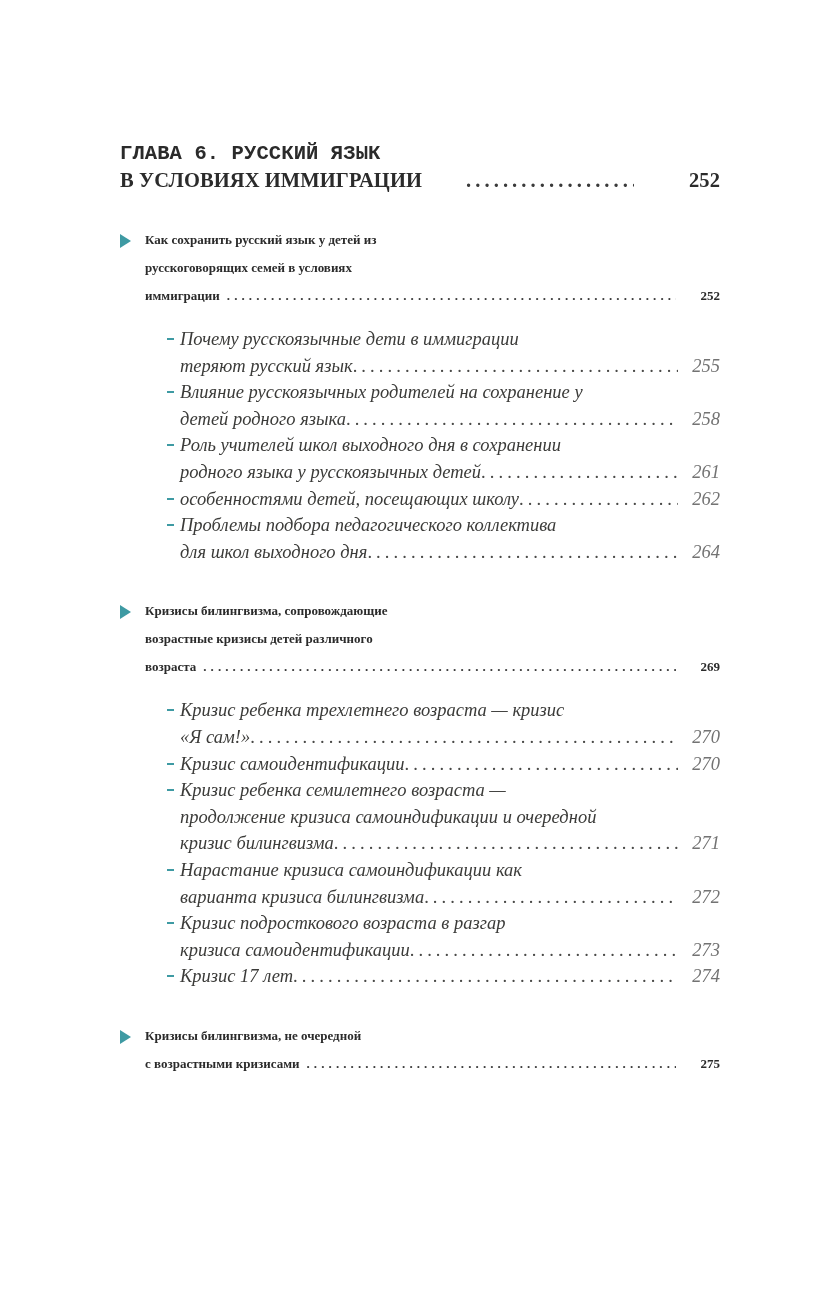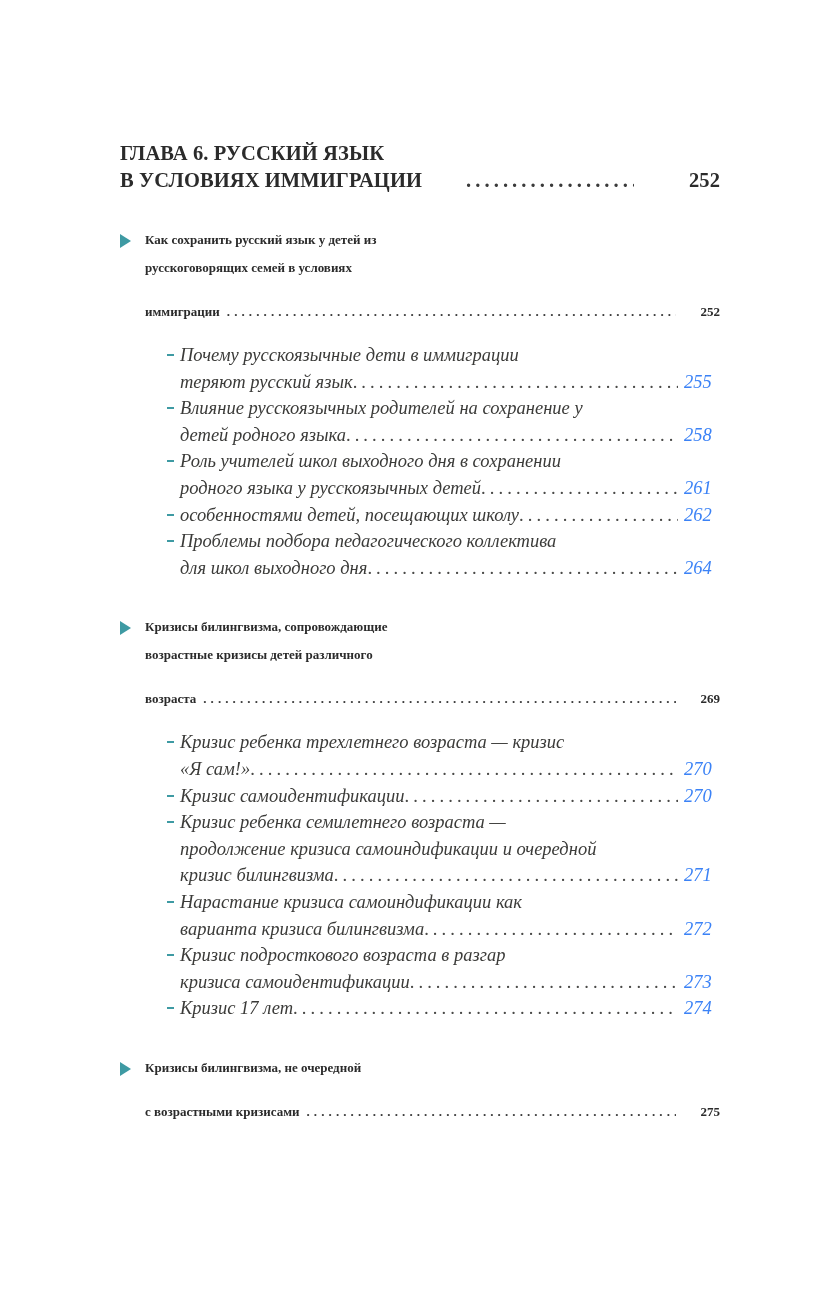--- a/index.html
+++ b/index.html
@@ -30,20 +30,21 @@
     font-weight: 700;
     font-size: 20.5px;
     line-height: 27px;
     letter-spacing: 0.1px;
     color: #2b2b2b;
     margin: 0 0 0 0;
   }
   .chapter-title .line {
     display: block;
     white-space: nowrap;
+    font-family: Liberation Mono, monospace;
   }
   .chapter-line-last {
     display: flex;
     align-items: baseline;
     white-space: nowrap;
     gap: 43px;
   }
   .chapter-line-last .txt { flex: 0 0 auto; }
   .chapter-line-last .leader {
     flex: 1 1 auto;
@@ -84,21 +85,20 @@
     border-bottom: 7px solid transparent;
   }
   .entry .line {
     display: block;
     white-space: nowrap;
   }
   .entry .line-last {
     display: flex;
     align-items: flex-start;
     white-space: nowrap;
-    margin-top: 16px;
   }
   .entry .line-last .txt { flex: 0 0 auto; }
   .entry .line-last .leader {
     flex: 1 1 auto;
     overflow: hidden;
     white-space: nowrap;
     margin: 0 6px 0 7px;
     letter-spacing: 4.1px;
     color: #3a3a3a;
     font-weight: 700;
@@ -150,22 +150,22 @@
     white-space: nowrap;
     letter-spacing: 4.1px;
     color: #4a4a48;
     font-style: normal;
   }
   .subentry .line-last .pageno {
     flex: 0 0 auto;
     font-style: italic;
     font-weight: 400;
     min-width: 36px;
-    text-align: left;
-    color: #3b82f6;
+    text-align: right;
+    color: #737373;
     margin-left: 6px;
   }
 </style>
 </head>
 <body>
 
 <div class="page">
 
   <div class="chapter-title">
     <span class="line">ГЛАВА 6. РУССКИЙ ЯЗЫК</span>

